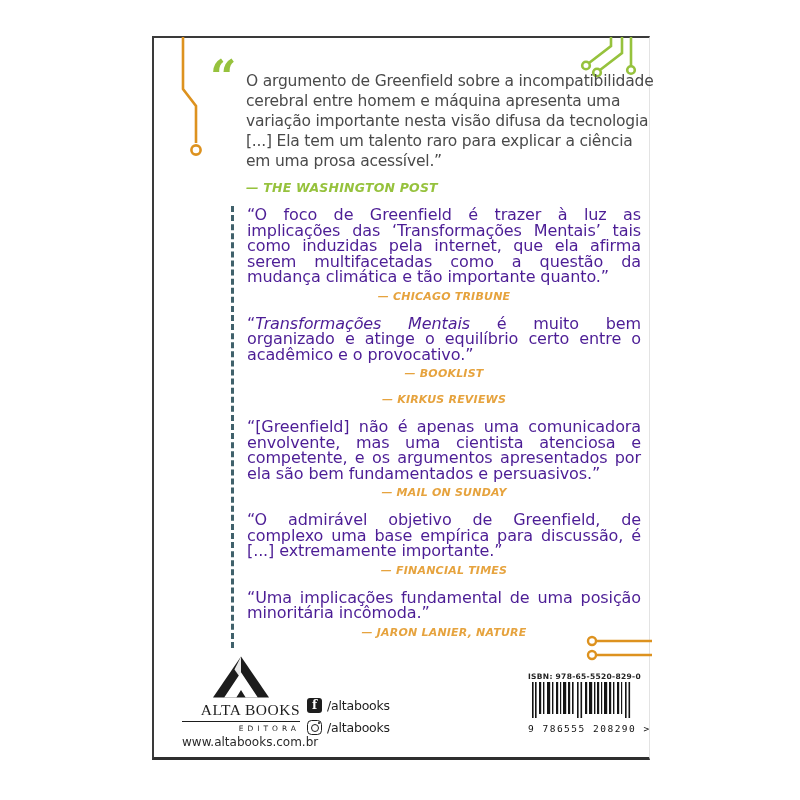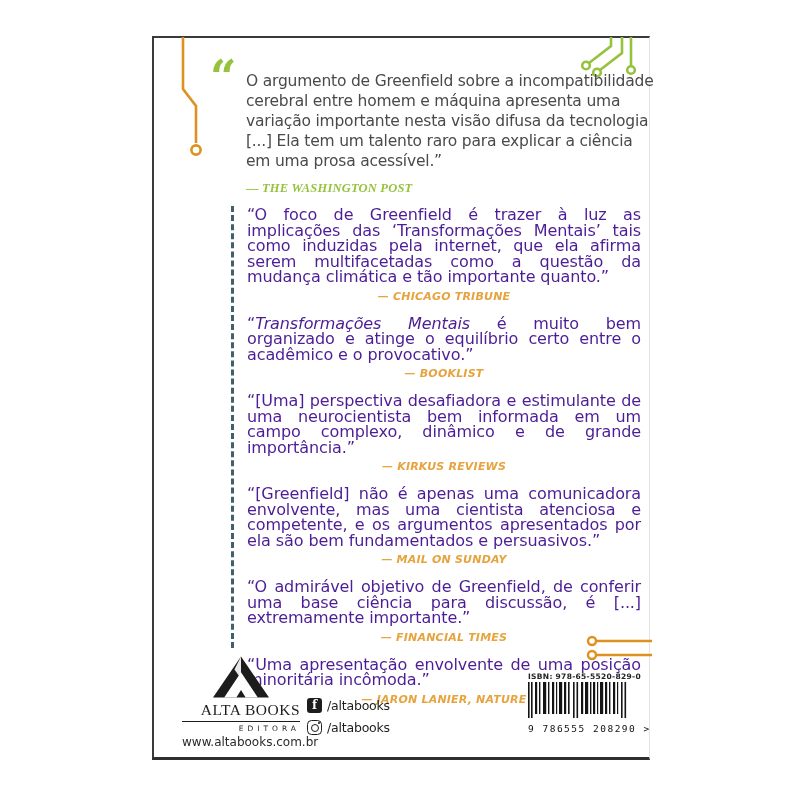--- a/index.html
+++ b/index.html
@@ -18,21 +18,21 @@
   .circuit-tl { left:0; top:-1px; }
   .circuit-tr { left:420px; top:-1px; }
   .circuit-right { left:432px; top:597px; }
 
   
   .lead-mark { left:56px; top:16px; font-size:46px; line-height:46px;
     font-weight:bold; color:#96c23d; font-family:"DejaVu Serif", serif; }
   .lead { left:92px; top:33px; width:414px; color:#4a4a4a;
     font-size:15.5px; line-height:20px; letter-spacing:-0.2px; }
   .lead-attr { margin-top:7px; color:#96c23d; font-size:12.5px;
-    font-weight:bold; font-style:italic; letter-spacing:0.2px;font-family:Liberation Serif, serif; }
+    font-weight:bold; font-style:italic; letter-spacing:0.2px; }
 
   
   .rail { left:77px; top:168px; height:442px; width:0;
     border-left:3px dashed #40616b; }
 
   
   .quotes { left:93px; top:169px; width:394px; }
   .quote { margin-bottom:13px; }
   .quote p { color:#4c1d95; font-size:16px; line-height:15.5px;
     letter-spacing:-0.1px; text-align:justify; }
@@ -57,21 +57,21 @@
     color:#fff; font-size:12px; font-weight:bold; text-align:center;
     line-height:15px; font-family:"DejaVu Serif", serif; }
   .ig-badge { width:15px; height:15px; border:1.6px solid #1d1d1d;
     border-radius:4.5px; position:relative; }
   .ig-badge::before { content:""; position:absolute; left:2.6px; top:2.6px;
     width:6.2px; height:6.2px; border:1.4px solid #1d1d1d; border-radius:50%; }
   .ig-badge::after { content:""; position:absolute; right:1.2px; top:1.2px;
     width:1.8px; height:1.8px; background:#1d1d1d; border-radius:50%; }
 
   
-  .barcode { left:374px; top:634px; width:110px; text-align:left; }
+  .barcode { left:374px; top:634px; width:110px; text-align:center; }
   .isbn { font-size:7.5px; font-weight:bold; color:#222; letter-spacing:0.3px;
     margin-bottom:1px; white-space:nowrap; }
   .digits { font-size:9.5px; color:#111; letter-spacing:1.5px; margin-top:1px;
     white-space:nowrap; font-family:"DejaVu Sans Mono", monospace; }
 </style>
 </head>
 <body>
 
 <div class="cover">
 
@@ -110,36 +110,35 @@
       <p>“O foco de Greenfield é trazer à luz as implicações das ‘Transformações Mentais’ tais como induzidas pela internet, que ela afirma serem multifacetadas como a questão da mudança climática e tão importante quanto.”</p>
       <div class="attr">— CHICAGO TRIBUNE</div>
     </div>
 
     <div class="quote">
       <p><span>“</span><i>Transformações Mentais</i><span> é muito bem organizado e atinge o equilíbrio certo entre o acadêmico e o provocativo.”</span></p>
       <div class="attr">— BOOKLIST</div>
     </div>
 
     <div class="quote">
-      <p>“[Uma] perspectiva desafiadora e estimulante de uma neurocientista bem informada em um campo complexo, dinâmico e de grande importância.”</p>
       <div class="attr">— KIRKUS REVIEWS</div>
     </div>
 
     <div class="quote">
       <p>“[Greenfield] não é apenas uma comunicadora envolvente, mas uma cientista atenciosa e competente, e os argumentos apresentados por ela são bem fundamentados e persuasivos.”</p>
       <div class="attr">— MAIL ON SUNDAY</div>
     </div>
 
     <div class="quote">
-      <p>“O admirável objetivo de Greenfield, de conferir uma base ciência para discussão, é [...] extremamente importante.”</p>
+      <p>“O admirável objetivo de Greenfield, de complexo uma base empírica para discussão, é [...] extremamente importante.”</p>
       <div class="attr">— FINANCIAL TIMES</div>
     </div>
 
     <div class="quote">
-      <p>“Uma apresentação envolvente de uma posição minoritária incômoda.”</p>
+      <p>“Uma implicações fundamental de uma posição minoritária incômoda.”</p>
       <div class="attr"><span>— JARON LANIER, </span><i>NATURE</i></div>
     </div>
 
   </div>
 
   <div class="abs logo-block">
     <svg class="logo-mark" width="56" height="42" viewBox="0 0 60 44">
       <path d="M30 0 L60 44 H0 Z" fill="#1c1c1c"></path>
       <path d="M30 17 L48 44 H35 L30 36 L25 44 H12 Z" fill="#ffffff"></path>
       <path d="M30 0 L23 14 L30 24 Z" fill="#ffffff" opacity="0.9"></path>

